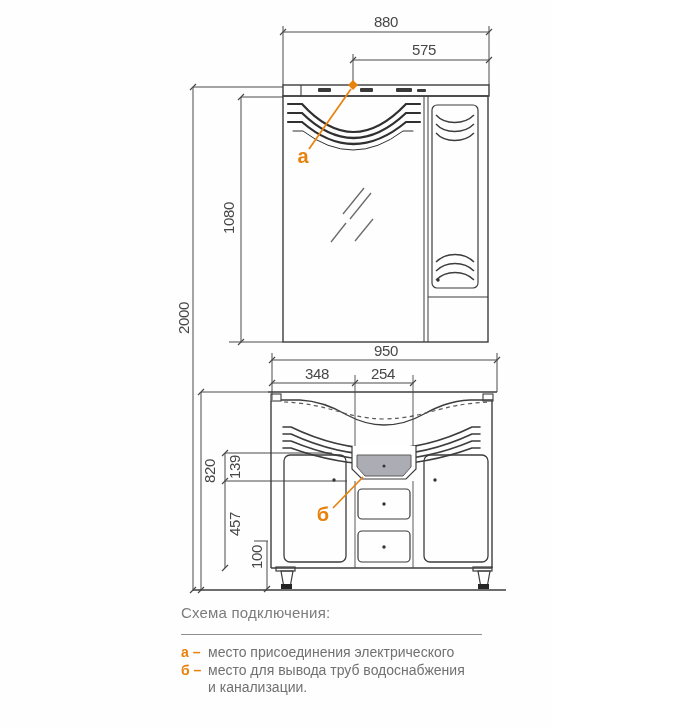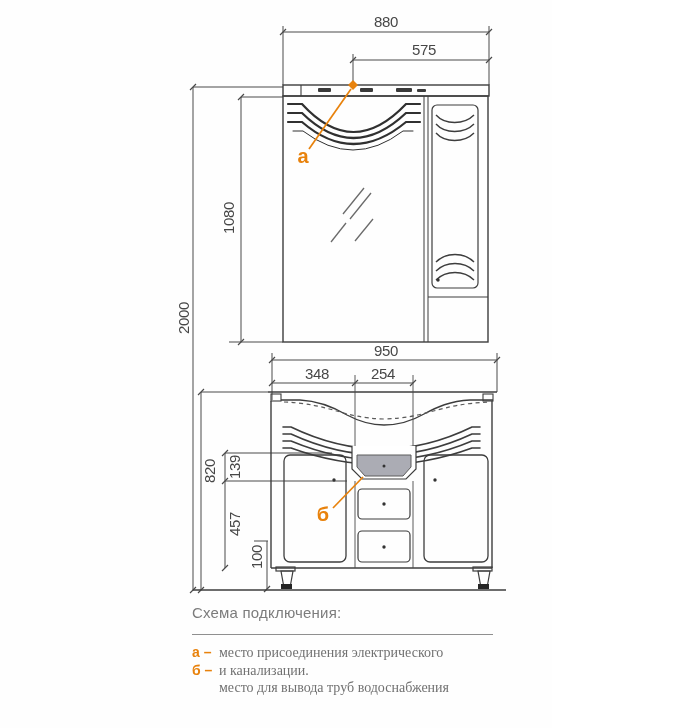--- a/index.html
+++ b/index.html
@@ -2,26 +2,26 @@
 <html><head>
 <meta charset="utf-8">
 <style>
   html,body{margin:0;padding:0;background:#ffffff;}
   .stage{position:relative;width:552px;height:728px;background:#fefefe;overflow:hidden;
          font-family:"Liberation Sans","DejaVu Sans",sans-serif;}
   svg{position:absolute;left:0;top:0;}
   svg text{font-family:"Liberation Sans","DejaVu Sans",sans-serif;fill:#474747;font-size:15px;}
   svg text.dim{letter-spacing:-0.3px;}
   svg text.marker{font-size:20px;font-weight:bold;fill:#e8820c;}
-  .legend{position:absolute;left:192px;top:604px;width:315px;color:#757575;}
+  .legend{position:absolute;left:181px;top:604px;width:315px;color:#757575;}
   .legend-title{font-size:15px;letter-spacing:0.2px;color:#7c7c7c;}
   .legend-rule{border:none;border-top:1.5px solid #8f8f8f;margin:13px 0 9px 0;width:301px;}
   .legend-item{display:flex;font-size:14px;line-height:17px;color:#717171;margin-bottom:1px;}
   .legend-key{color:#e8820c;font-weight:bold;width:27px;flex:0 0 27px;}
-  .legend-lines{flex:1;font-family:Liberation Serif, serif;}
+  .legend-lines{flex:1;}
 </style>
 </head>
 <body>
 
 <div class="stage">
 
 <svg width="692" height="728" viewBox="0 0 692 728">
 
   <g stroke="#4a4a4a" stroke-width="1" fill="none">
     <line x1="283" y1="32" x2="489" y2="32"></line>
@@ -210,19 +210,19 @@
   <hr class="legend-rule">
   <div class="legend-item">
     <span class="legend-key">а –</span>
     <span class="legend-lines">
       <div>место присоединения электрического</div>
     </span>
   </div>
   <div class="legend-item">
     <span class="legend-key">б –</span>
     <span class="legend-lines">
+      <div>место для вывода труб водоснабжения</div>
       <div>и канализации.</div>
-      <div>место для вывода труб водоснабжения</div>
     </span>
   </div>
 </div>
 
 </div>
 
 </body></html>

